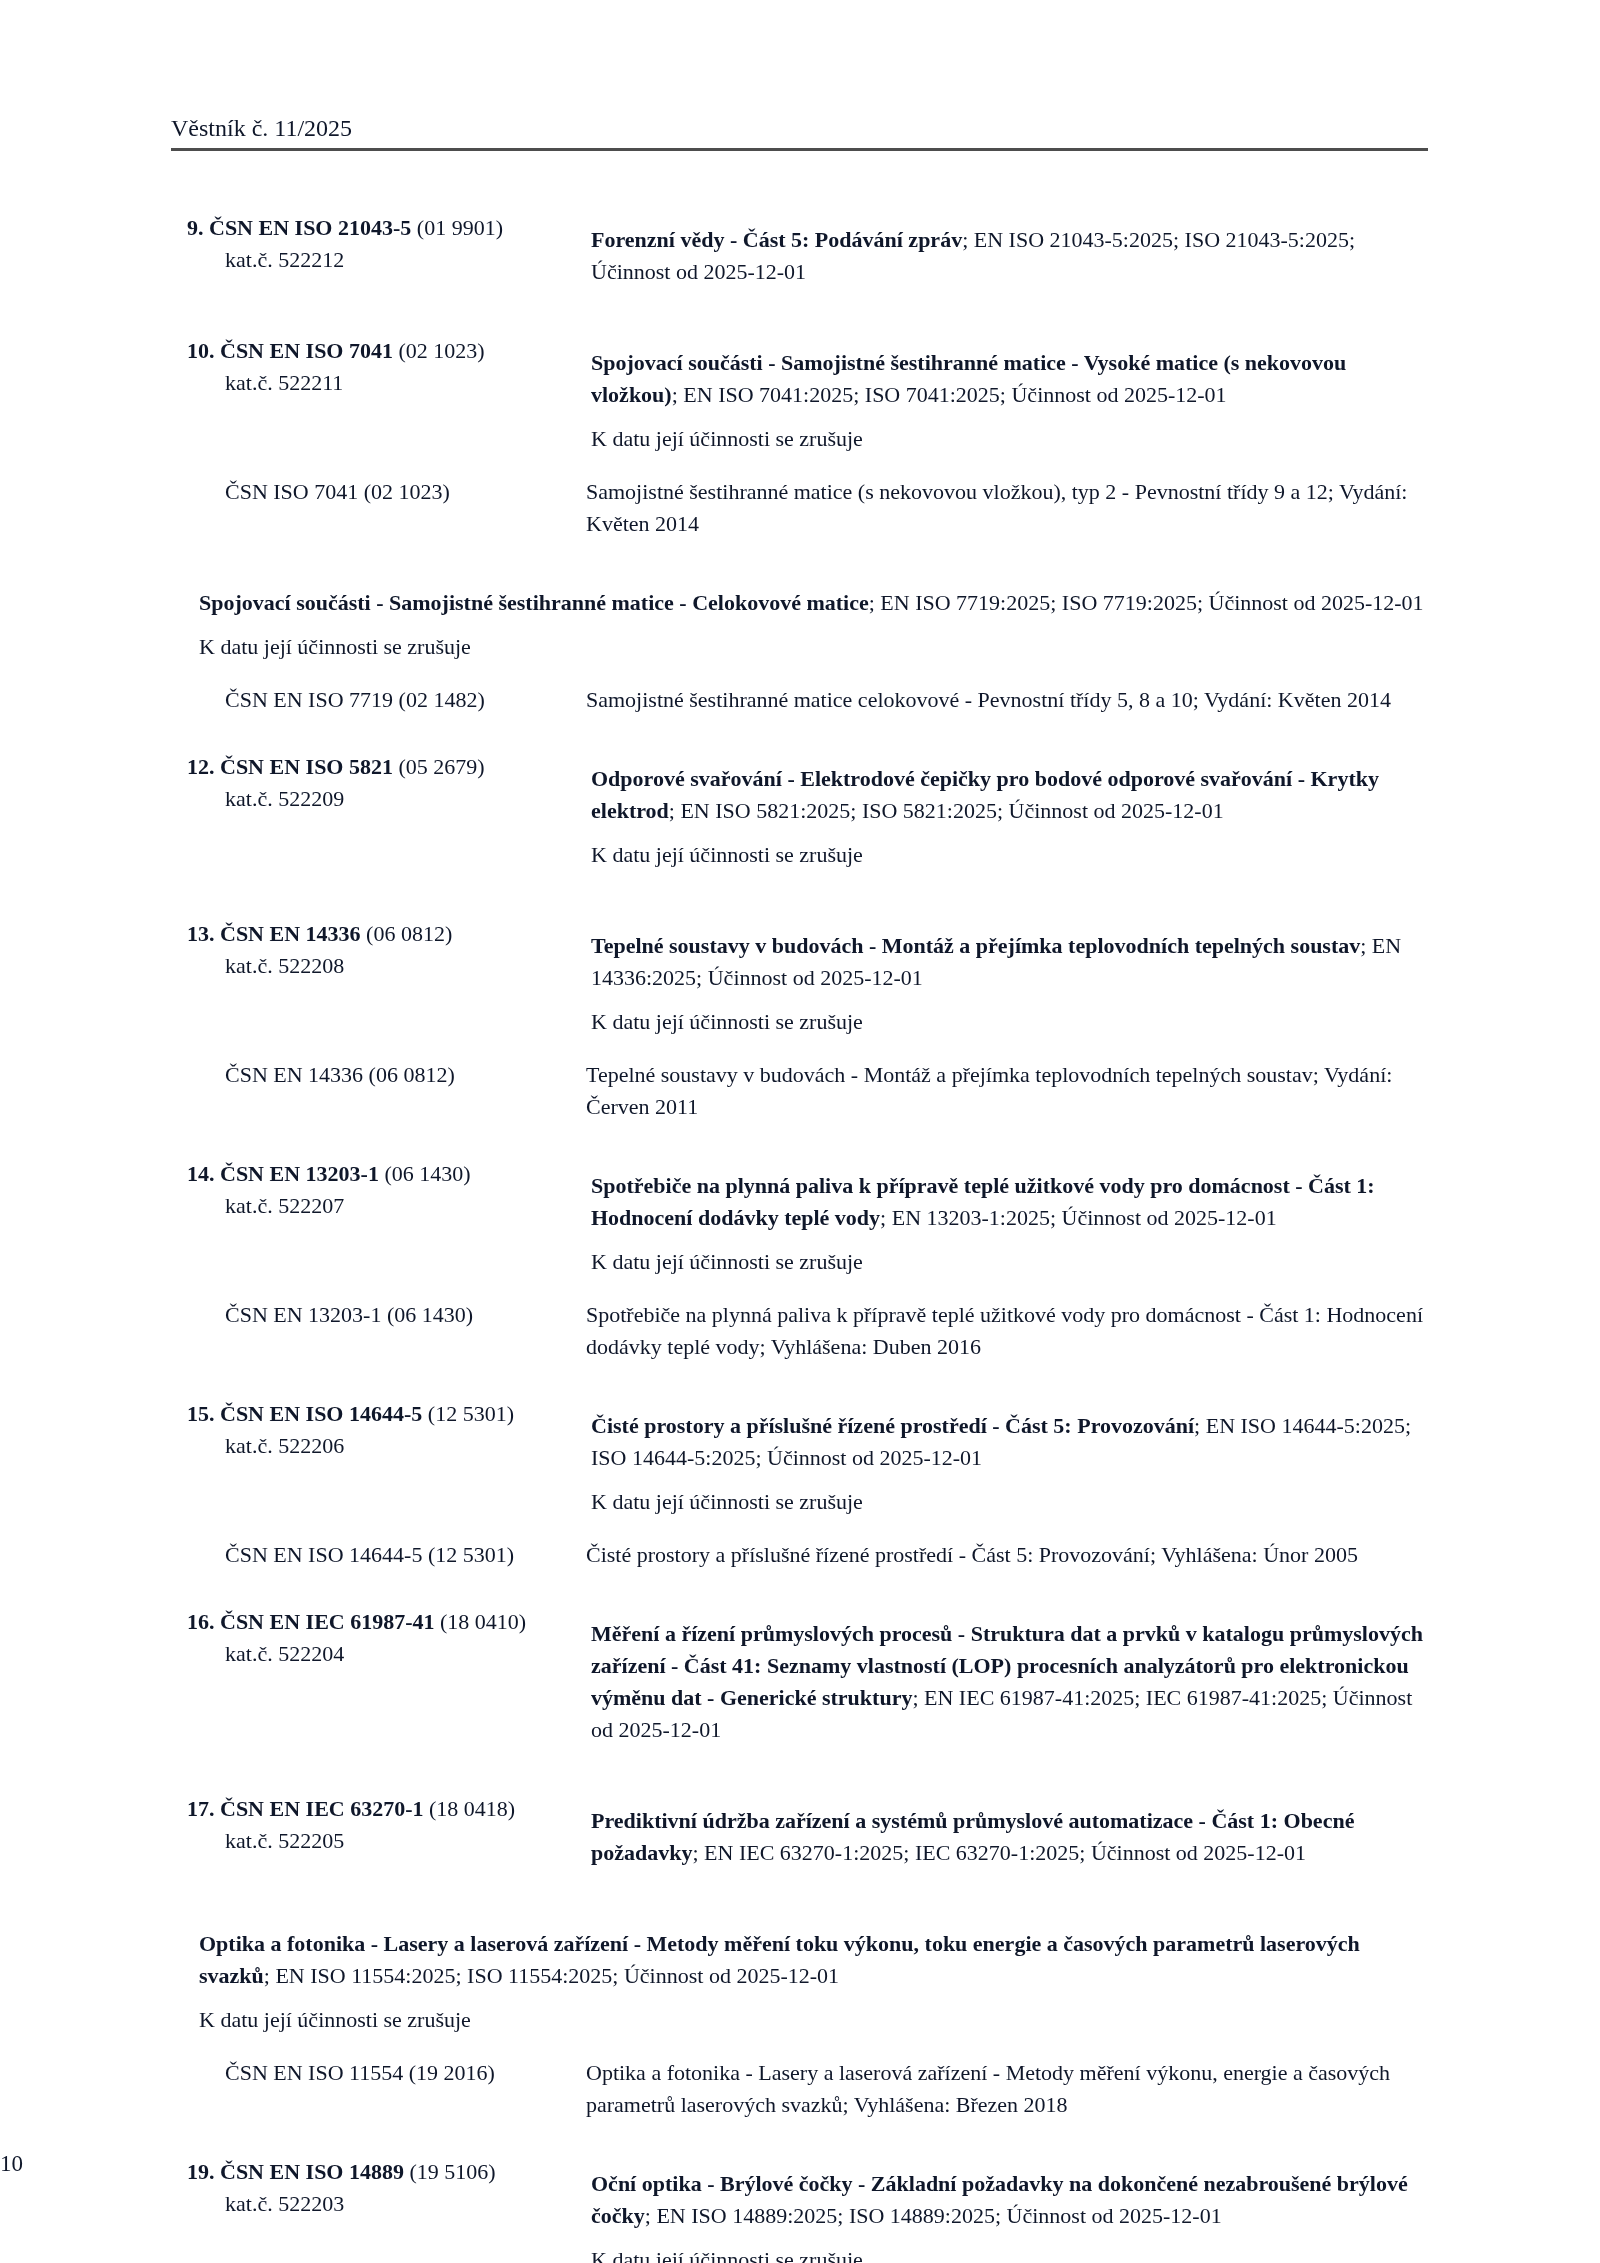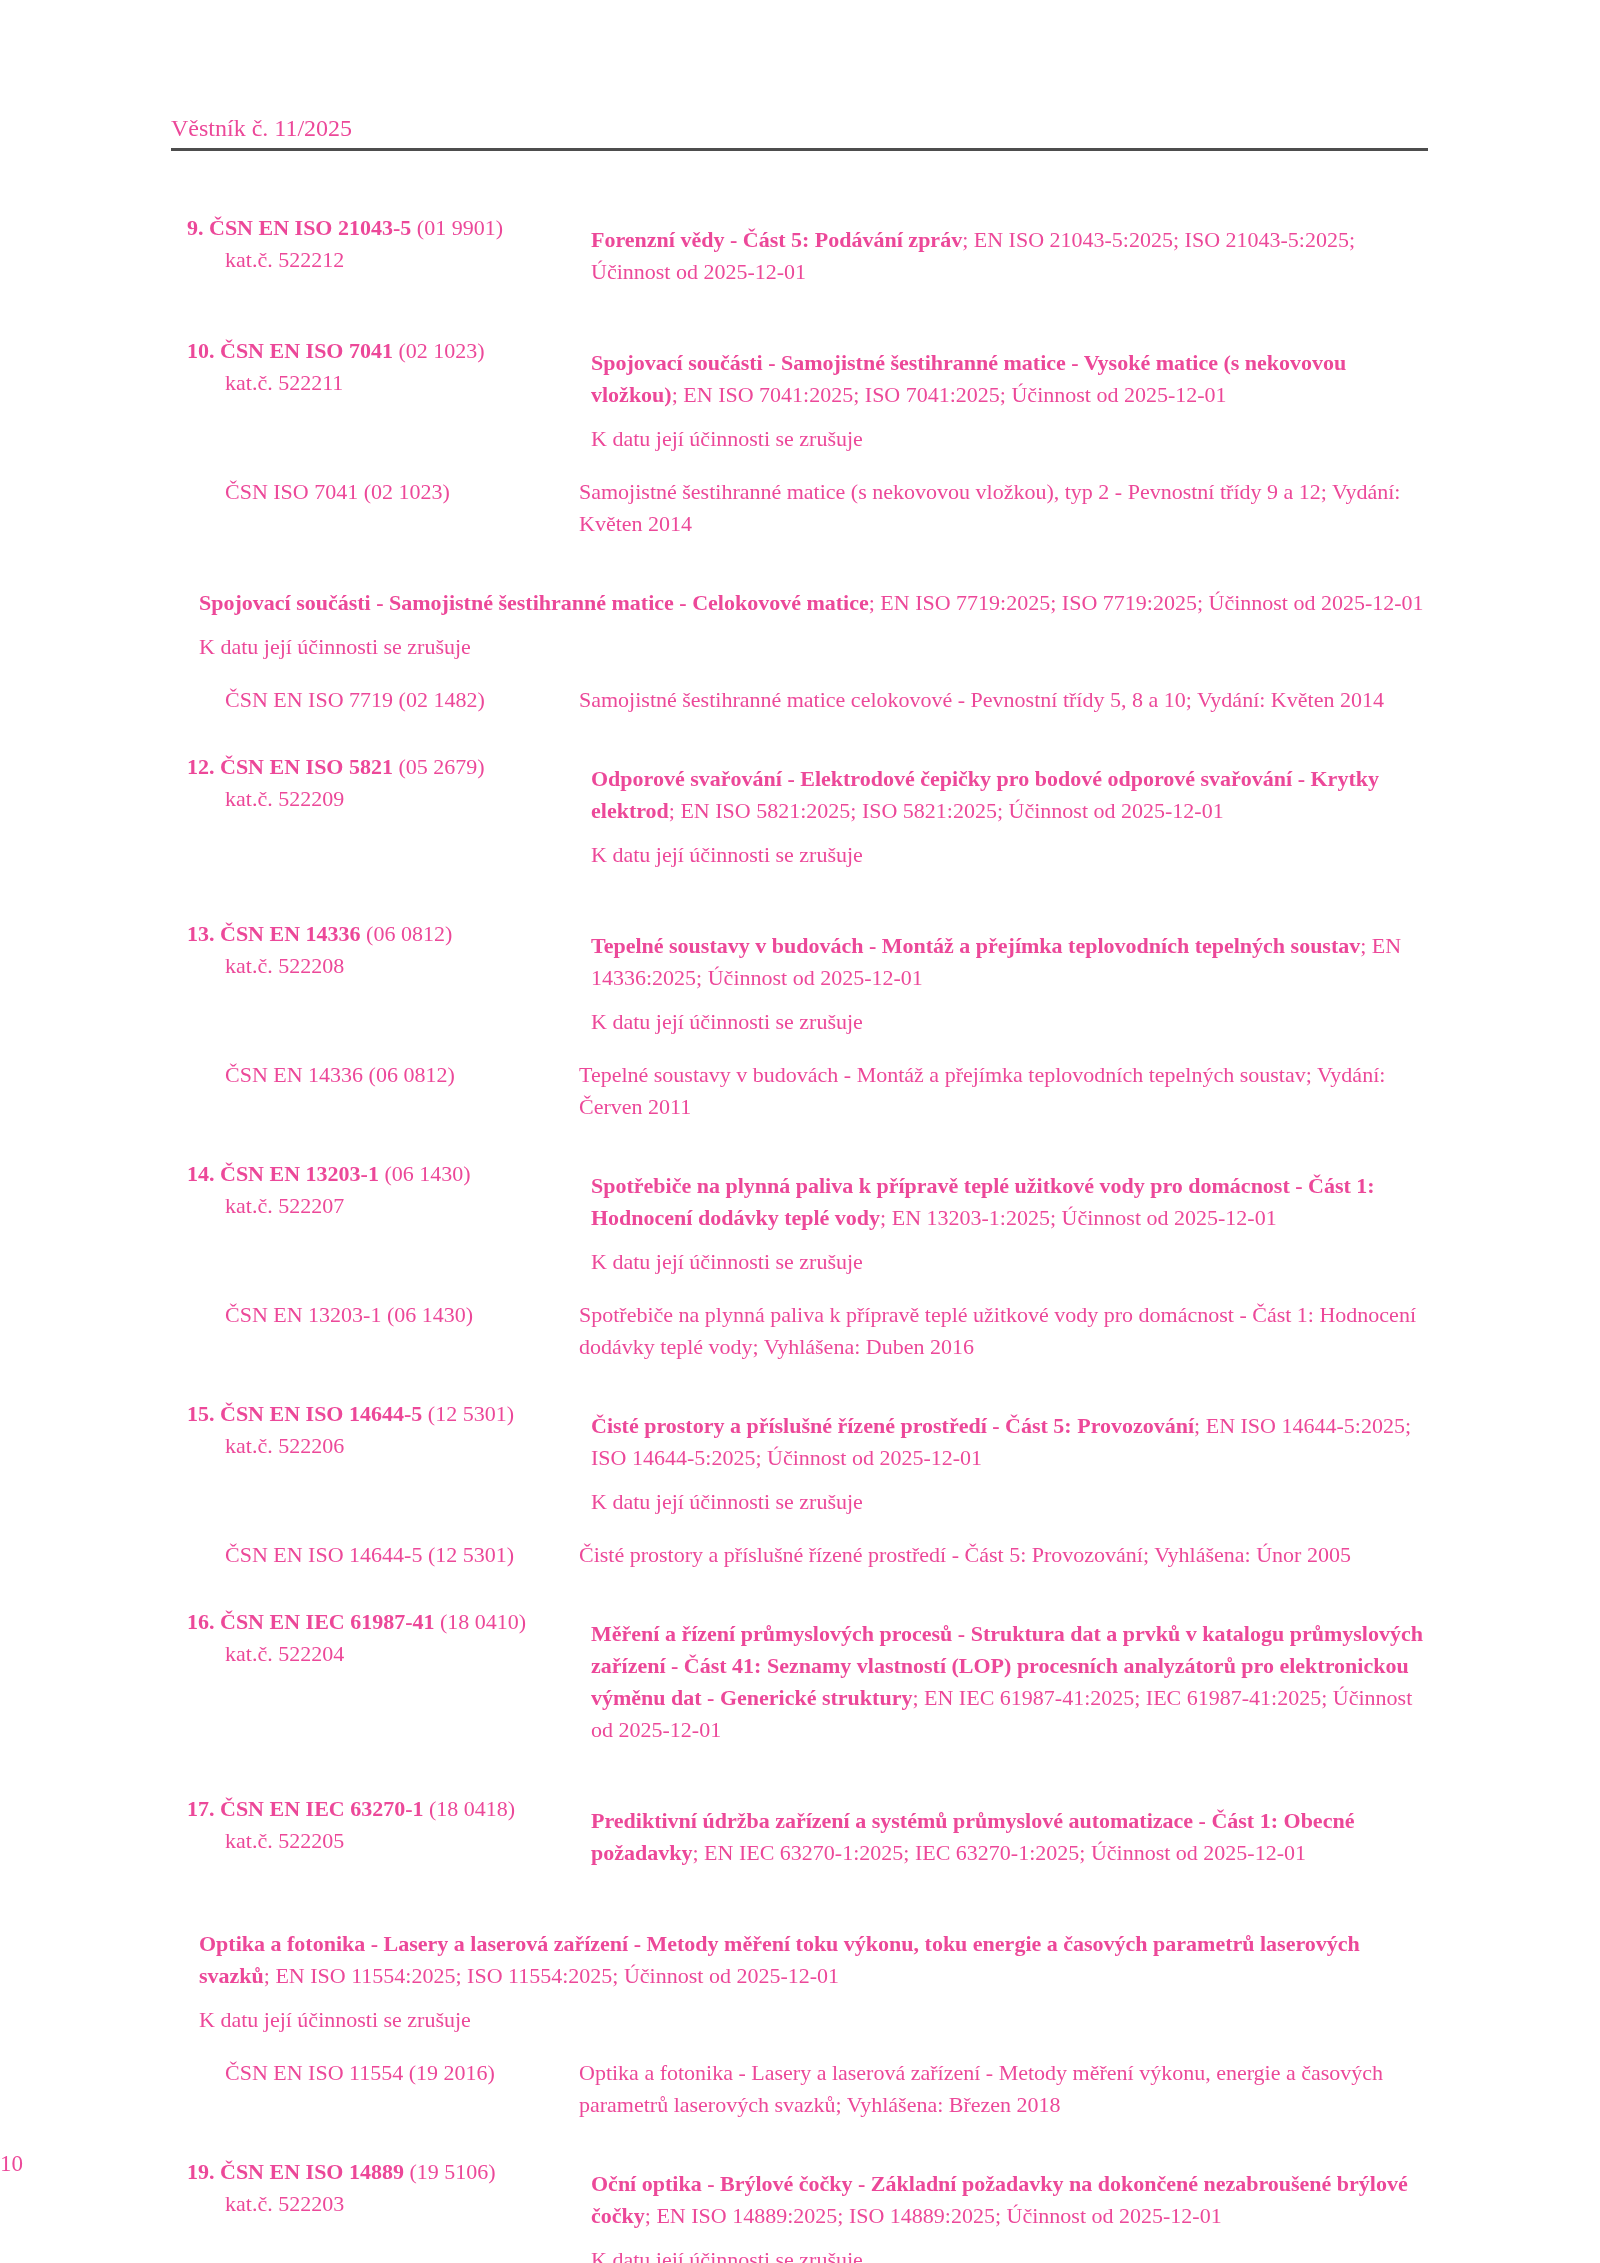--- a/index.html
+++ b/index.html
@@ -1,21 +1,21 @@
 <!DOCTYPE html>
 <html lang="cs"><head>
 <meta charset="utf-8">
 <style>
   html, body { margin: 0; padding: 0; }
   .page {
     position: relative;
     width: 1600px;
     height: 2263px;
     background: #ffffff;
-    color: #ec4899;
+    color: #0f172a;
     font-family: "Liberation Serif", "DejaVu Serif", serif;
     overflow: hidden;
   }
   .page-header {
     position: absolute;
     left: 171px;
     right: 172px;
     top: 114px;
     font-size: 24px;
     line-height: 28px;
@@ -30,21 +30,21 @@
     font-size: 22px;
     line-height: 32px;
   }
   .entry { margin-bottom: 35px; }
   .row { display: flex; align-items: flex-start; }
   .col-left { flex: none; width: 392px; box-sizing: border-box; }
   .col-right { flex: 1; min-width: 0; }
   .id-line .bold, .desc b { font-weight: bold; }
   .katc, .sub-code { padding-left: 38px; }
   .desc, .kdatu { margin: 12px; }
-  .sub-row { margin-top: 9px; }
+  .sub-row { margin-top: 9px; gap: 7px; }
   .page-footer {
     position: absolute;
     left: 0;
     right: 0;
     top: 2150px;
     text-align: left;
     font-size: 23px;
     line-height: 28px;
   }
 </style>

